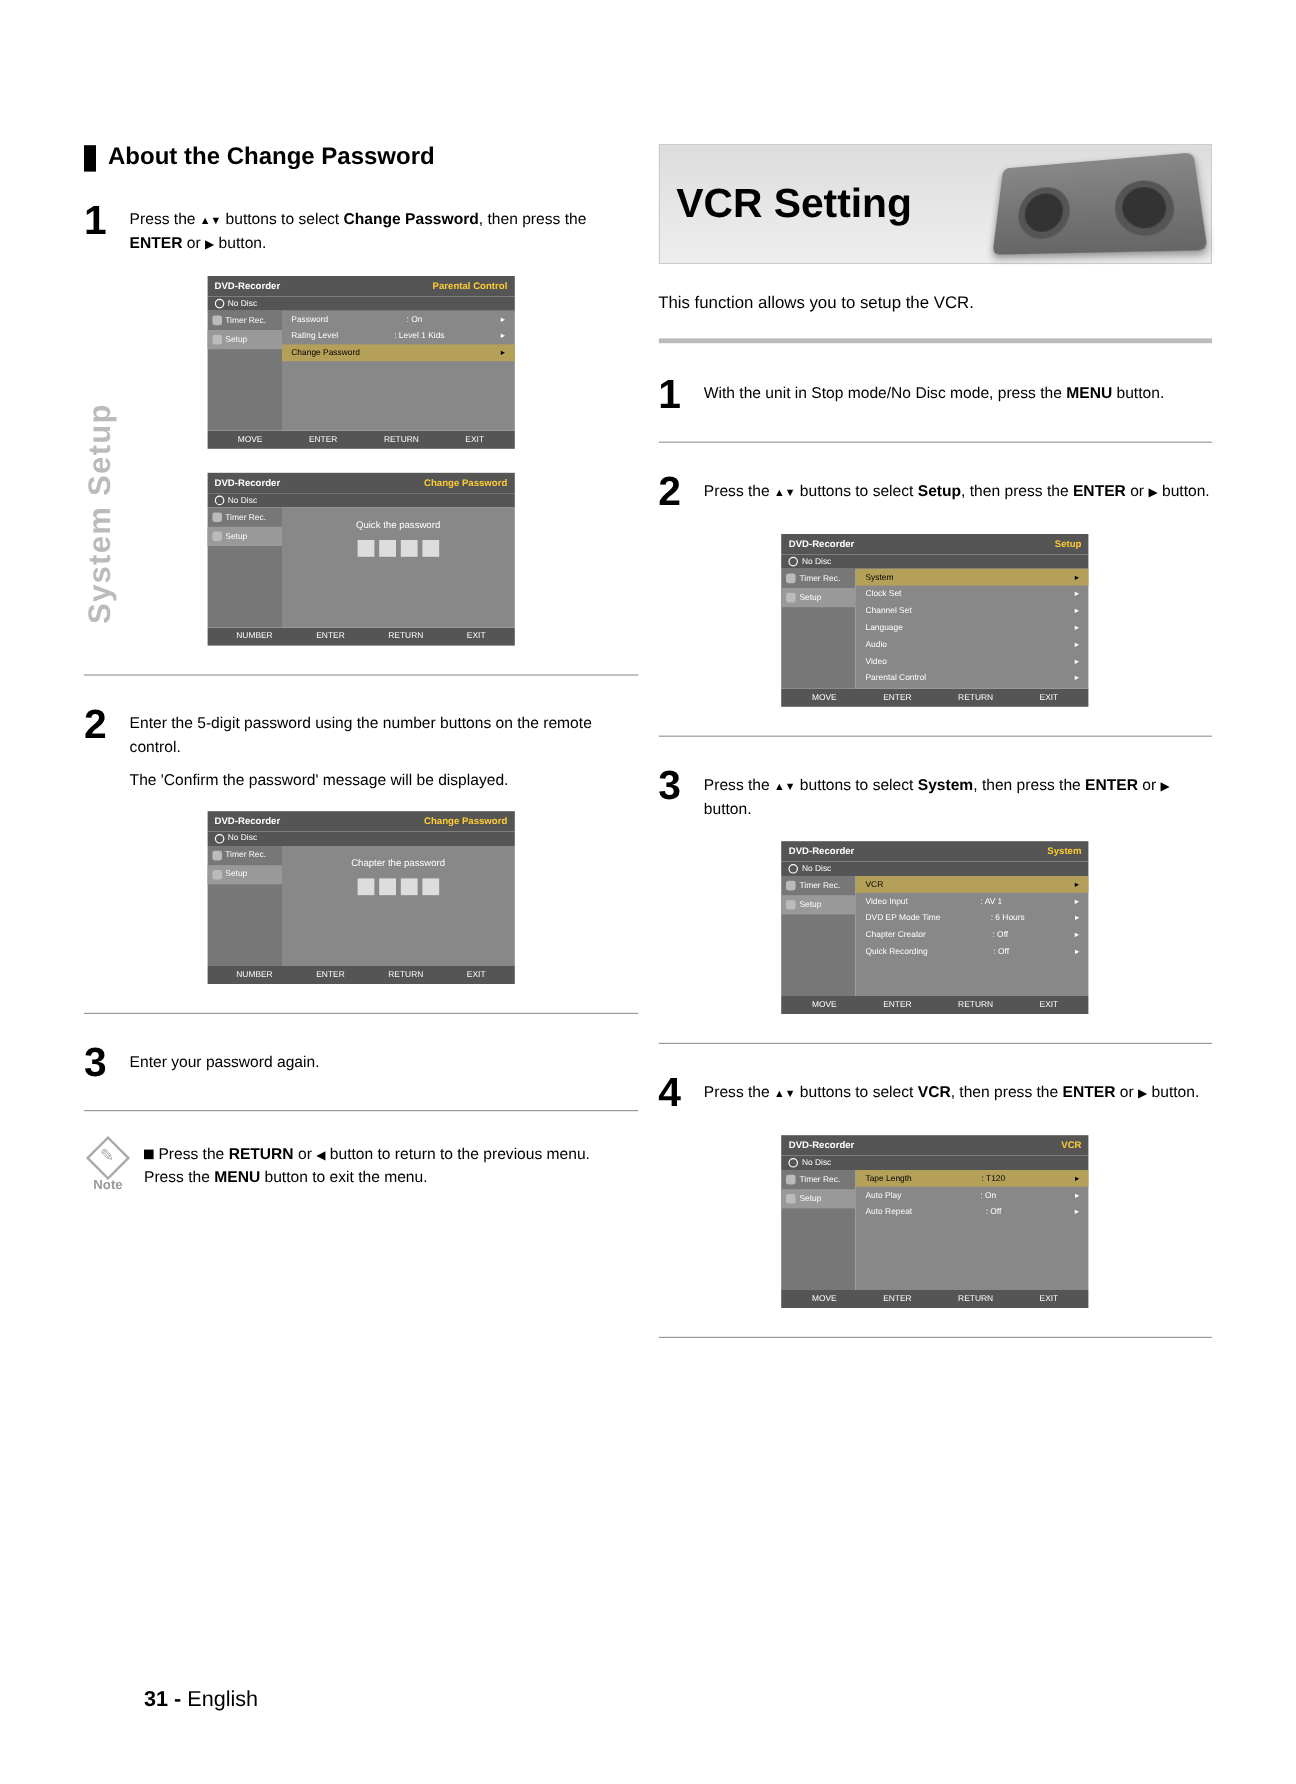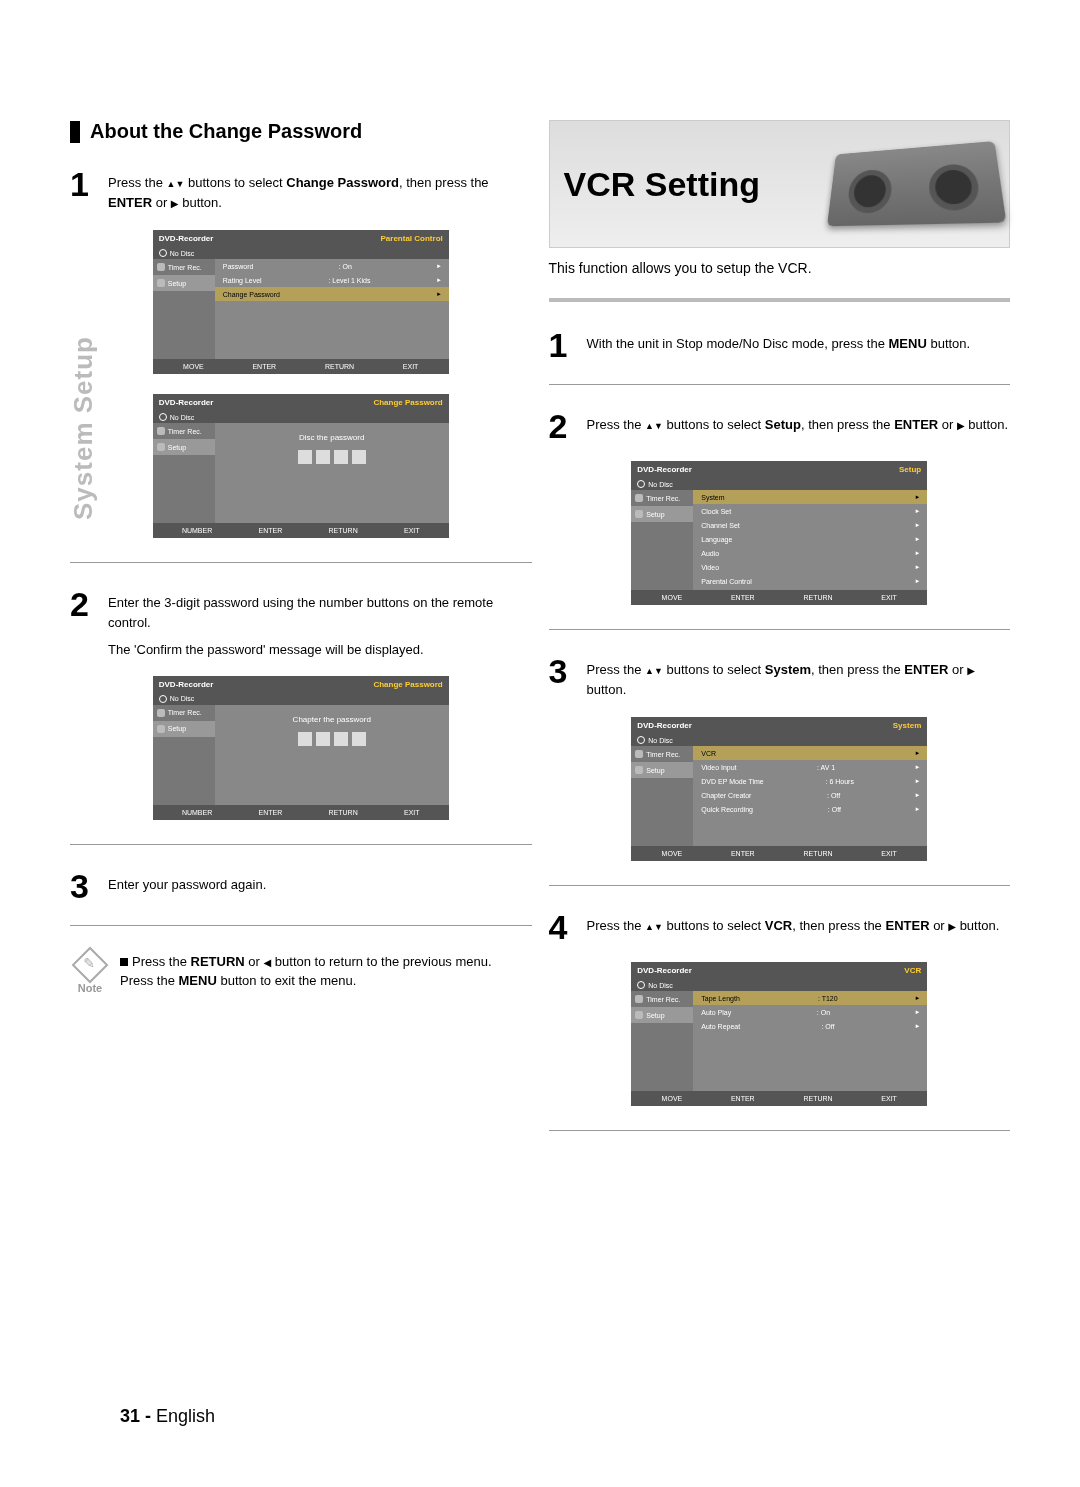--- a/index.html
+++ b/index.html
@@ -10,21 +10,21 @@
   .heading { display: flex; align-items: center; gap: 10px; margin-bottom: 14px; }
   .heading .bar { width: 10px; height: 22px; background: #000; }
   .heading h2 { font-size: 20px; font-weight: bold; }
   .step { display: flex; gap: 10px; margin: 10px 0 8px 0; }
   .step .num { font-size: 34px; font-weight: bold; line-height: 1; width: 28px; }
   .step .txt { font-size: 13px; line-height: 1.5; padding-top: 6px; flex: 1; }
   .step .txt b { font-weight: bold; }
   .sub { font-size: 13px; line-height: 1.5; margin-left: 38px; margin-bottom: 6px; }
   hr.sep { border: none; border-top: 1px solid #999; margin: 14px 0; }
 
-  .osd { width: 296px; margin: 10px auto 10px auto; font-size: 8px; color: #fff; font-family: Arial, sans-serif; }
+  .osd { width: 256px; margin: 10px auto 10px auto; font-size: 8px; color: #fff; font-family: Arial, sans-serif; }
   .osd-top { background: #555; padding: 4px 6px; display: flex; justify-content: space-between; font-weight: bold; }
   .osd-top .rlabel { color: #ffcc33; }
   .osd-nd { background: #555; padding: 2px 6px; font-size: 7px; display: flex; align-items: center; gap: 3px; }
   .osd-nd::before { content:""; width:6px; height:6px; border:1px solid #fff; border-radius:50%; display:inline-block; }
   .osd-body { display: flex; min-height: 100px; }
   .osd-left { width: 62px; background: #777; }
   .osd-left .li { padding: 4px 4px; display: flex; align-items: center; gap: 3px; font-size: 7px; }
   .osd-left .li.sel { background: #999; }
   .osd-left .ic { width:8px; height:8px; background:#bbb; border-radius:2px; display:inline-block; }
   .osd-right { flex: 1; background: #888; }
@@ -38,21 +38,21 @@
   .osd-foot span::before { content:""; }
 
   .note { display:flex; gap:10px; margin-top: 12px; font-size: 13px; }
   .note .tag { width:40px; text-align:center; }
   .note .tag .nicon { width:26px; height:26px; border:2px solid #aaa; transform: rotate(45deg); margin: 0 auto 4px auto; position:relative; }
   .note .tag .nicon::after { content:"✎"; position:absolute; transform: rotate(-45deg); left:3px; top:2px; color:#aaa; font-size:14px;}
   .note .tag .nlabel { color:#999; font-size:11px; font-weight:bold; }
   .note .ntxt { flex:1; line-height:1.5; }
   .note .ntxt .blk { display:inline-block; width:8px; height:8px; background:#000; margin-right:4px; vertical-align:middle; }
 
-  .vcrtitle { background: linear-gradient(#ddd,#eee); border:1px solid #ccc; padding: 10px 14px 10px 14px; display:flex; align-items:center; justify-content:space-between; margin-bottom: 12px; height: 128px; }
+  .vcrtitle { background: linear-gradient(#ddd,#eee); border:1px solid #ccc; padding: 10px 14px 10px 14px; display:flex; align-items:center; justify-content:space-between; margin-bottom: 24px; height: 100px; }
   .vcrtitle h1 { font-size: 34px; font-weight: bold; }
   .vcrtitle .tape { width: 170px; height: 80px; background: linear-gradient(#888,#666); border-radius: 6px; position: relative; transform: perspective(200px) rotateX(18deg) rotateY(-10deg); box-shadow: 0 3px 6px rgba(0,0,0,.4);}
   .vcrtitle .tape::before, .vcrtitle .tape::after { content:""; position:absolute; width:34px; height:34px; background:#333; border-radius:50%; top:22px; border:6px solid #555;}
   .vcrtitle .tape::before { left:20px; }
   .vcrtitle .tape::after { right:20px; }
 
   .intro { font-size: 14px; margin-bottom: 12px; }
   .thickline { height:4px; background:#bbb; margin: 10px 0 16px 0; }
 
   .footer { position:absolute; left:120px; bottom:60px; font-size:18px; }
@@ -137,42 +137,42 @@
           <div class="li">
               <span class="ic"></span>
               <span>Timer Rec.</span>
             </div>
           <div class="li sel">
               <span class="ic"></span>
               <span>Setup</span>
             </div>
         </div>
         <div class="osd-right">
-          <div class="osd-center">Disc the password</div>
+          <div class="osd-center">Quick the password</div>
           <div class="boxes">
               <span></span>
               <span></span>
               <span></span>
               <span></span>
             </div>
         </div>
       </div>
       <div class="osd-foot">
           <span>NUMBER</span>
           <span>ENTER</span>
           <span>RETURN</span>
           <span>EXIT</span>
         </div>
     </div>
 
     <hr class="sep">
 
     <div class="step">
       <div class="num">2</div>
-      <div class="txt">Enter the 3-digit password using the number buttons on the remote control.</div>
+      <div class="txt">Enter the 5-digit password using the number buttons on the remote control.</div>
     </div>
     <div class="sub">The 'Confirm the password' message will be displayed.</div>
 
     <div class="osd">
       <div class="osd-top">
           <span>DVD-Recorder</span>
           <span class="rlabel">Change Password</span>
         </div>
       <div class="osd-nd">No Disc</div>
       <div class="osd-body">

